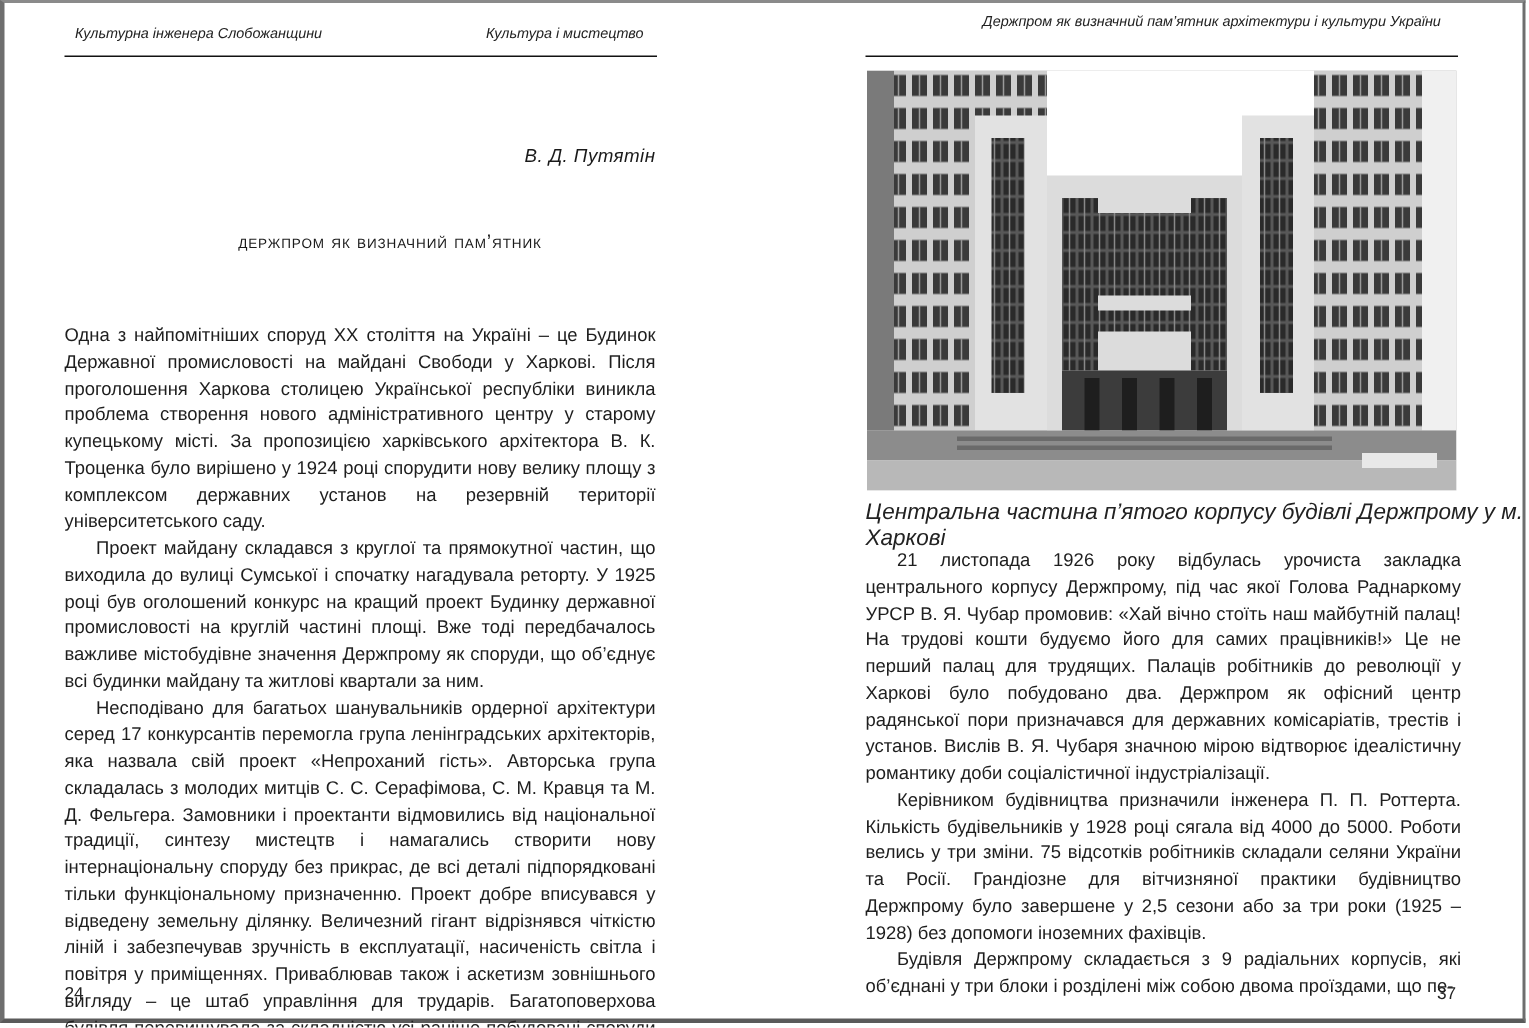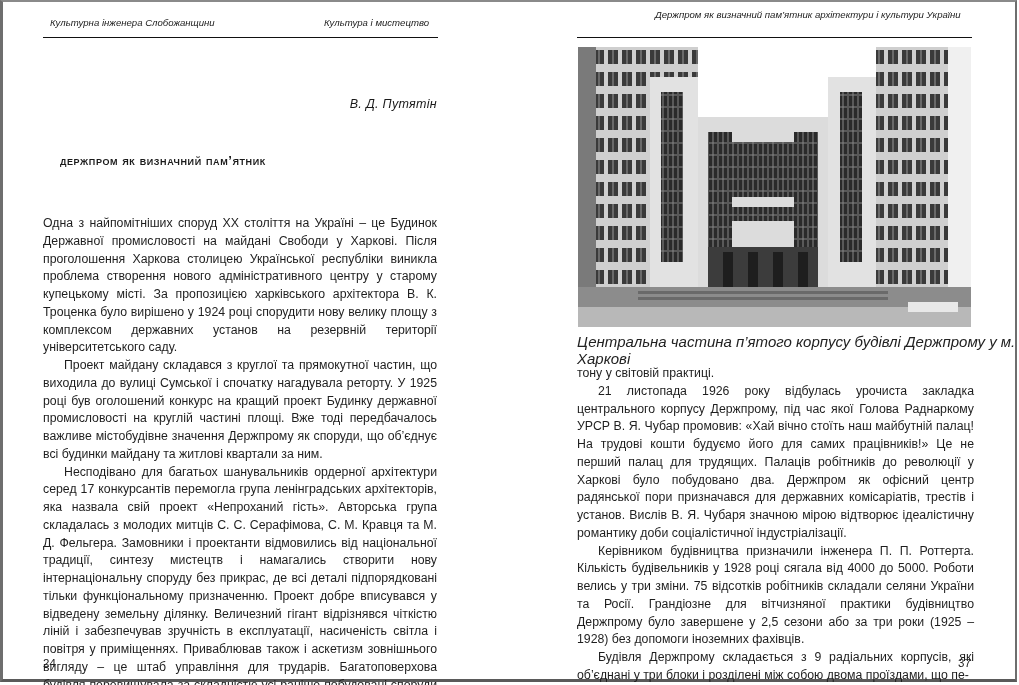--- a/index.html
+++ b/index.html
@@ -20,22 +20,22 @@
   .running-head {
     position:absolute; font-style:italic; font-size:9.6px; color:#222;
   }
   .rule { position:absolute; height:1px; background:#111; }
 
   .author {
     position:absolute; right:73px; top:97px; font-weight:normal; font-style:italic;
     font-size:12.5px; letter-spacing:0.3px;
   }
   .title {
-    position:absolute; left:60px; width:400px; top:152px; text-align:left;
-    font-weight:bold; font-size:13px; line-height:18px; letter-spacing:0.6px;
+    position:absolute; left:60px; width:400px; top:152px; text-align:center;
+    font-weight:normal; font-size:13px; line-height:18px; letter-spacing:0.6px;
     font-variant:small-caps; text-transform:lowercase;
   }
   .title span { display:block; }
 
   .body-text {
     position:absolute; font-size:12.3px; line-height:17.75px; text-align:justify;
     color:#1e1e1e;
   }
   .body-text p { margin:0; text-indent:0; }
   .body-text p.indent { text-indent:21px; }
@@ -129,19 +129,18 @@
     <rect x="60" y="244" width="250" height="3" fill="#6a6a6a"></rect>
     <rect x="60" y="250" width="250" height="3" fill="#6a6a6a"></rect>
     <rect x="0" y="260" width="393" height="20" fill="#b8b8b8"></rect>
     <rect x="330" y="255" width="50" height="10" fill="#e8e8e8"></rect>
   </svg>
 </div>
 
 <div class="caption">Центральна частина п’ятого корпусу будівлі Держпрому у м. Харкові</div>
 
 <div class="body-text right-body">
-  <p>тону у світовій практиці.</p>
   <p class="indent">21 листопада 1926 року відбулась урочиста закладка центрального корпусу Держпрому, під час якої Голова Раднаркому УРСР В. Я. Чубар промовив: «Хай вічно стоїть наш майбутній палац! На трудові кошти будуємо його для самих працівників!» Це не перший палац для трудящих. Палаців робітників до революції у Харкові було побудовано два. Держпром як офісний центр радянської пори призначався для державних комісаріатів, трестів і установ. Вислів В. Я. Чубаря значною мірою відтворює ідеалістичну романтику доби соціалістичної індустріалізації.</p>
   <p class="indent">Керівником будівництва призначили інженера П. П. Роттерта. Кількість будівельників у 1928 році сягала від 4000 до 5000. Роботи велись у три зміни. 75 відсотків робітників складали селяни України та Росії. Грандіозне для вітчизняної практики будівництво Держпрому було завершене у 2,5 сезони або за три роки (1925 – 1928) без допомоги іноземних фахівців.</p>
   <p class="indent">Будівля Держпрому складається з 9 радіальних корпусів, які об’єднані у три блоки і розділені між собою двома проїздами, що пе-</p>
 </div>
 
 <div class="page-num" style="left:958px; top:657px;text-align:center;">37</div>
 
 </body></html>

